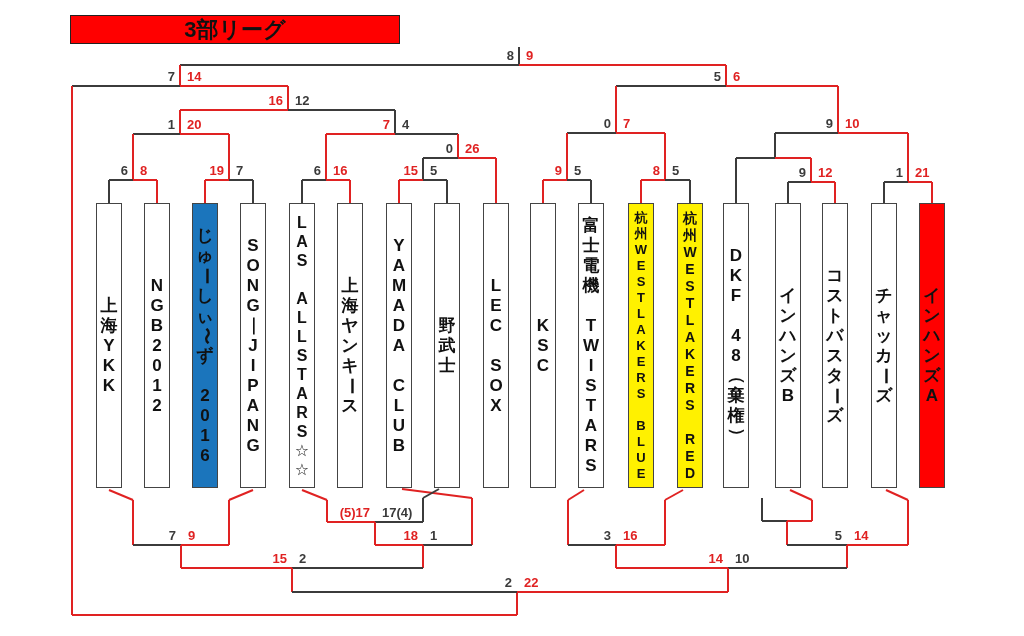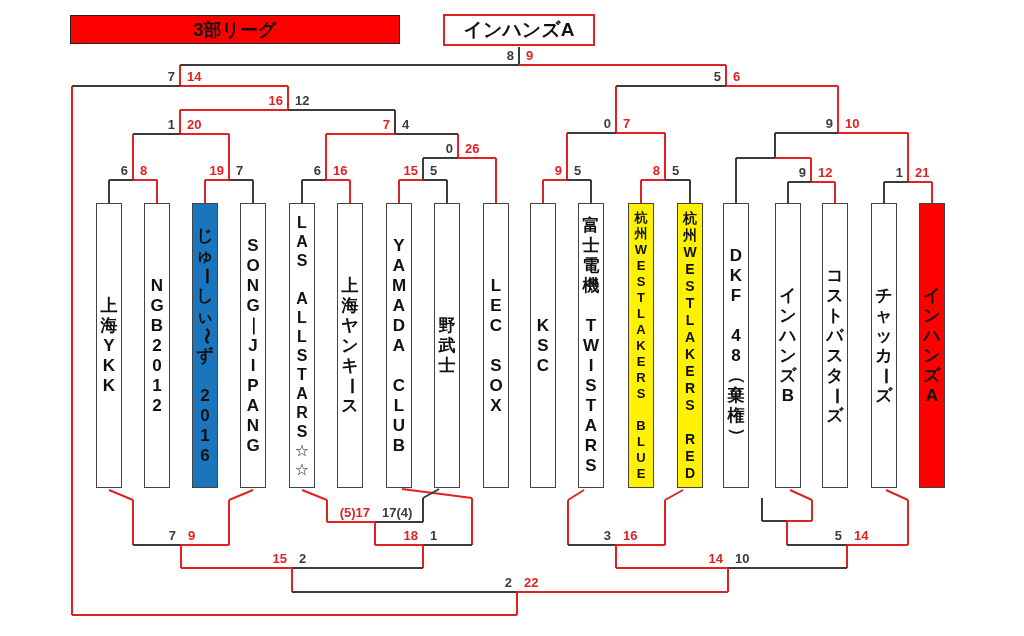--- a/index.html
+++ b/index.html
@@ -2,36 +2,35 @@
 <html><head>
 <meta charset="utf-8">
 <style>
   html,body{margin:0;padding:0;background:#ffffff;}
   #page{position:relative;width:1024px;height:636px;background:#fff;overflow:hidden;
         font-family:"Liberation Sans","DejaVu Sans",sans-serif;}
   #bracket-svg{position:absolute;left:0;top:0;}
   #bracket-svg text{font:bold 13px "Liberation Sans","DejaVu Sans",sans-serif;}
   .banner{position:absolute;left:70px;top:15px;width:328px;height:27px;
           background:#ff0000;border:1px solid #222;display:flex;align-items:center;justify-content:center;
-          font-size:18px;font-weight:bold;color:#111;}
+          font-size:22px;font-weight:bold;color:#111;}
   .champ{position:absolute;left:443px;top:14px;width:148px;height:28px;
          background:#fff;border:2px solid #e02222;display:flex;align-items:center;justify-content:center;
          font-size:19px;font-weight:bold;color:#111;}
   .team-box{position:absolute;top:203px;height:285px;width:26px;border:1.5px solid #444;
             box-sizing:border-box;display:flex;flex-direction:column;align-items:center;
             justify-content:center;font-weight:bold;color:#111;}
   .team-box span{display:block;text-align:center;white-space:pre;}
   .team-box span.rot{transform:rotate(90deg);}
 </style>
 </head>
 <body>
 
 <div id="page">
   <div class="banner">3部リーグ</div>
-  <div class="champ">インハンズA</div>
   <svg id="bracket-svg" width="1024" height="636" viewBox="0 0 1024 636">
       <line x1="519" y1="47" x2="519" y2="65" stroke="#3b3b3b" stroke-width="2"></line>
       <line x1="180" y1="65" x2="519" y2="65" stroke="#3b3b3b" stroke-width="2"></line>
       <line x1="519" y1="65" x2="726" y2="65" stroke="#e02222" stroke-width="2"></line>
       <line x1="180" y1="65" x2="180" y2="86" stroke="#e02222" stroke-width="2"></line>
       <line x1="72" y1="86" x2="180" y2="86" stroke="#3b3b3b" stroke-width="2"></line>
       <line x1="180" y1="86" x2="288" y2="86" stroke="#e02222" stroke-width="2"></line>
       <line x1="72" y1="86" x2="72" y2="615" stroke="#e02222" stroke-width="2"></line>
       <line x1="72" y1="615" x2="517" y2="615" stroke="#e02222" stroke-width="2"></line>
       <line x1="517" y1="592" x2="517" y2="615" stroke="#e02222" stroke-width="2"></line>

